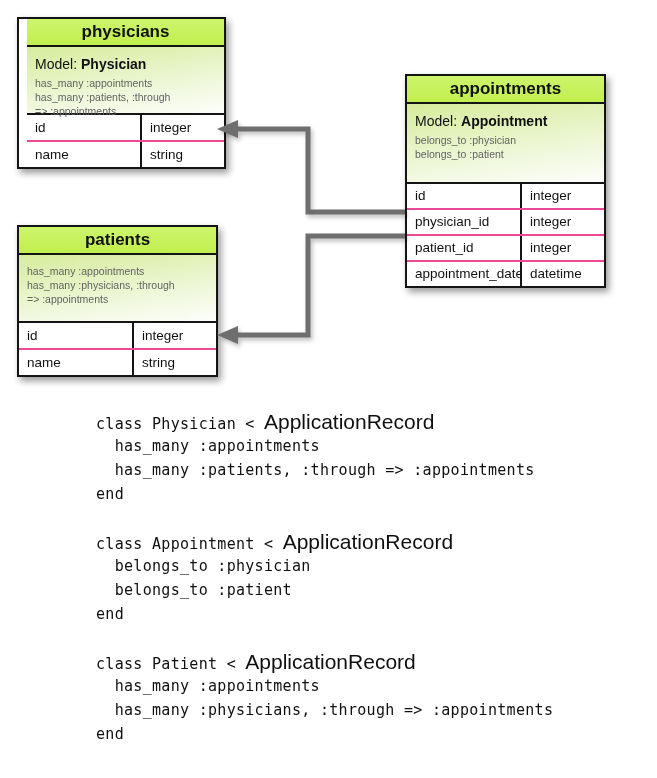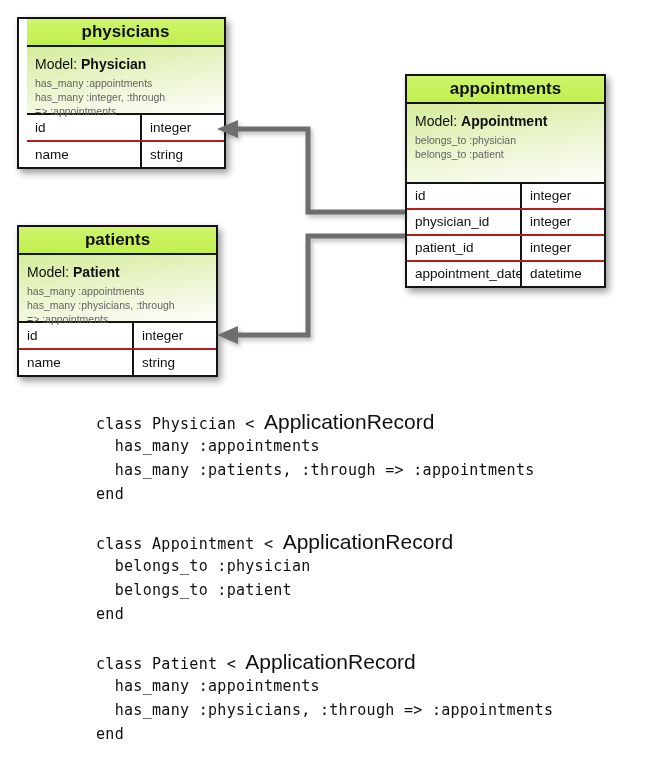--- a/index.html
+++ b/index.html
@@ -13,21 +13,21 @@
               border-bottom:2px solid #141414;
               background:linear-gradient(to bottom,#cff express 0,#c0ee48 100%);
               background:linear-gradient(to bottom,#cdf46c,#c2ef4e);}
   .tbl-model{border-bottom:2px solid #141414;box-sizing:border-box;padding:9px 6px 0 8px;
              background:linear-gradient(172deg,#d6ec9b 0%,#ecf6d3 55%,#fdfefb 100%);}
   .model-line{font-size:14px;margin-bottom:4px;white-space:nowrap;}
   .model-label{margin-right:4px;}
   .model-name{font-weight:bold;text-align:right;}
   .assoc-line{font-size:10.5px;color:#636363;line-height:14px;white-space:nowrap;}
   .tbl-row{display:flex;height:25px;}
-  .tbl-row + .tbl-row{border-top:2px solid #b91c1c;}
+  .tbl-row + .tbl-row{border-top:2px solid #ec4899;}
   .cell{font-size:13.5px;line-height:25px;padding-left:8px;box-sizing:border-box;white-space:nowrap;overflow:hidden;}
   .cell-name{width:115px;border-right:2px solid #141414;}
   .cell-type{flex:1;}
   .t-physicians .tbl-model{height:68px;}
   .t-appointments .tbl-model{height:80px;}
   .t-patients .tbl-model{height:68px;}
   .t-appointments .tbl-row{height:24px;}
   .t-appointments .cell{line-height:24px;}
 
   
@@ -43,21 +43,21 @@
 </head>
 <body>
 
 <div class="canvas">
 
   <div class="db-table t-physicians" style="left:17px;top:17px;padding-left:8px;">
     <div class="tbl-header">physicians</div>
     <div class="tbl-model">
       <div class="model-line"><span class="model-label">Model:</span><span class="model-name">Physician</span></div>
       <div class="assoc-line">has_many :appointments</div>
-      <div class="assoc-line">has_many :integer, :through</div>
+      <div class="assoc-line">has_many :patients, :through</div>
       <div class="assoc-line">=&gt; :appointments</div>
     </div>
     <div class="tbl-row">
       <div class="cell cell-name">id</div>
       <div class="cell cell-type">integer</div>
     </div>
     <div class="tbl-row">
       <div class="cell cell-name">name</div>
       <div class="cell cell-type">string</div>
     </div>
@@ -84,21 +84,20 @@
     </div>
     <div class="tbl-row">
       <div class="cell cell-name">appointment_date</div>
       <div class="cell cell-type">datetime</div>
     </div>
   </div>
 
   <div class="db-table t-patients" style="left:17px;top:225px;">
     <div class="tbl-header">patients</div>
     <div class="tbl-model">
-      <div class="model-line"><span class="model-label">Model:</span><span class="model-name">Patient</span></div>
       <div class="assoc-line">has_many :appointments</div>
       <div class="assoc-line">has_many :physicians, :through</div>
       <div class="assoc-line">=&gt; :appointments</div>
     </div>
     <div class="tbl-row">
       <div class="cell cell-name">id</div>
       <div class="cell cell-type">integer</div>
     </div>
     <div class="tbl-row">
       <div class="cell cell-name">name</div>

